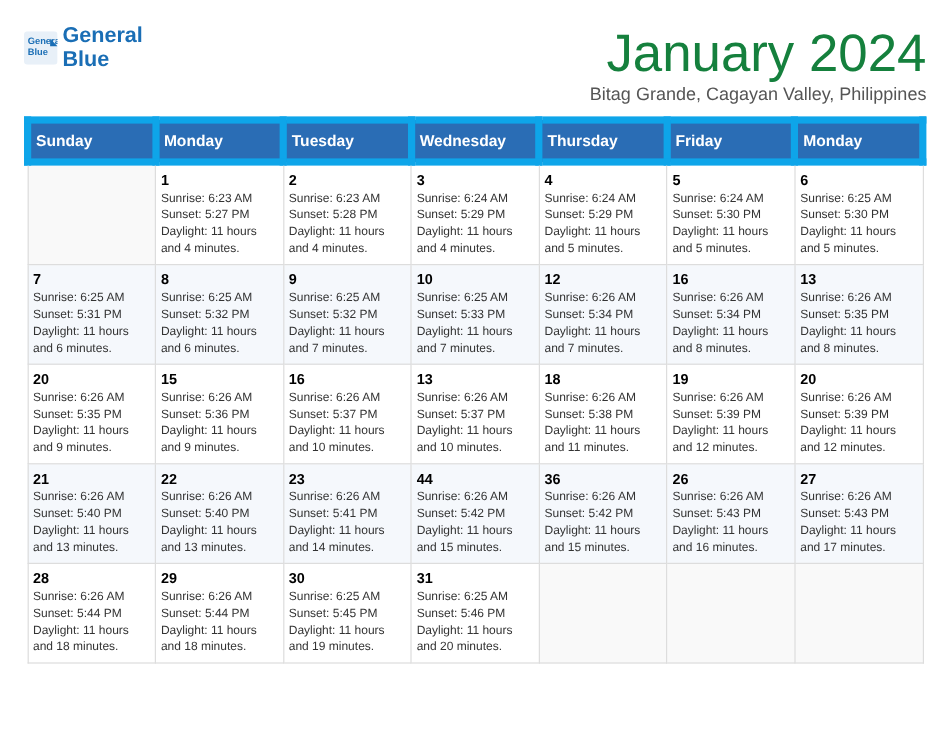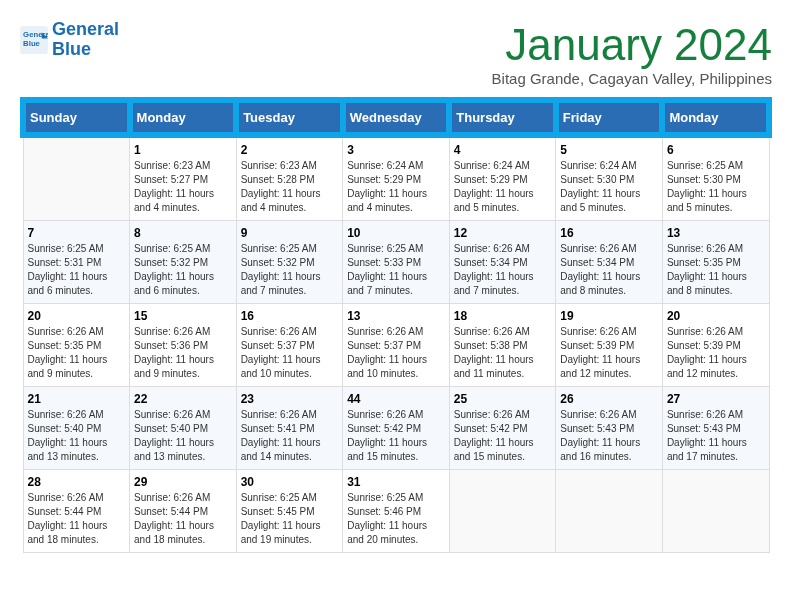--- a/index.html
+++ b/index.html
@@ -298,21 +298,21 @@
 and 14 minutes.</div>
         </td>
         <td>
           <span class="day-number">44</span>
           <div class="day-info" style="white-space: pre-line;">Sunrise: 6:26 AM
 Sunset: 5:42 PM
 Daylight: 11 hours
 and 15 minutes.</div>
         </td>
         <td>
-          <span class="day-number">25</span>
+          <span class="day-number">36</span>
           <div class="day-info" style="white-space: pre-line;">Sunrise: 6:26 AM
 Sunset: 5:42 PM
 Daylight: 11 hours
 and 15 minutes.</div>
         </td>
         <td>
           <span class="day-number">26</span>
           <div class="day-info" style="white-space: pre-line;">Sunrise: 6:26 AM
 Sunset: 5:43 PM
 Daylight: 11 hours

